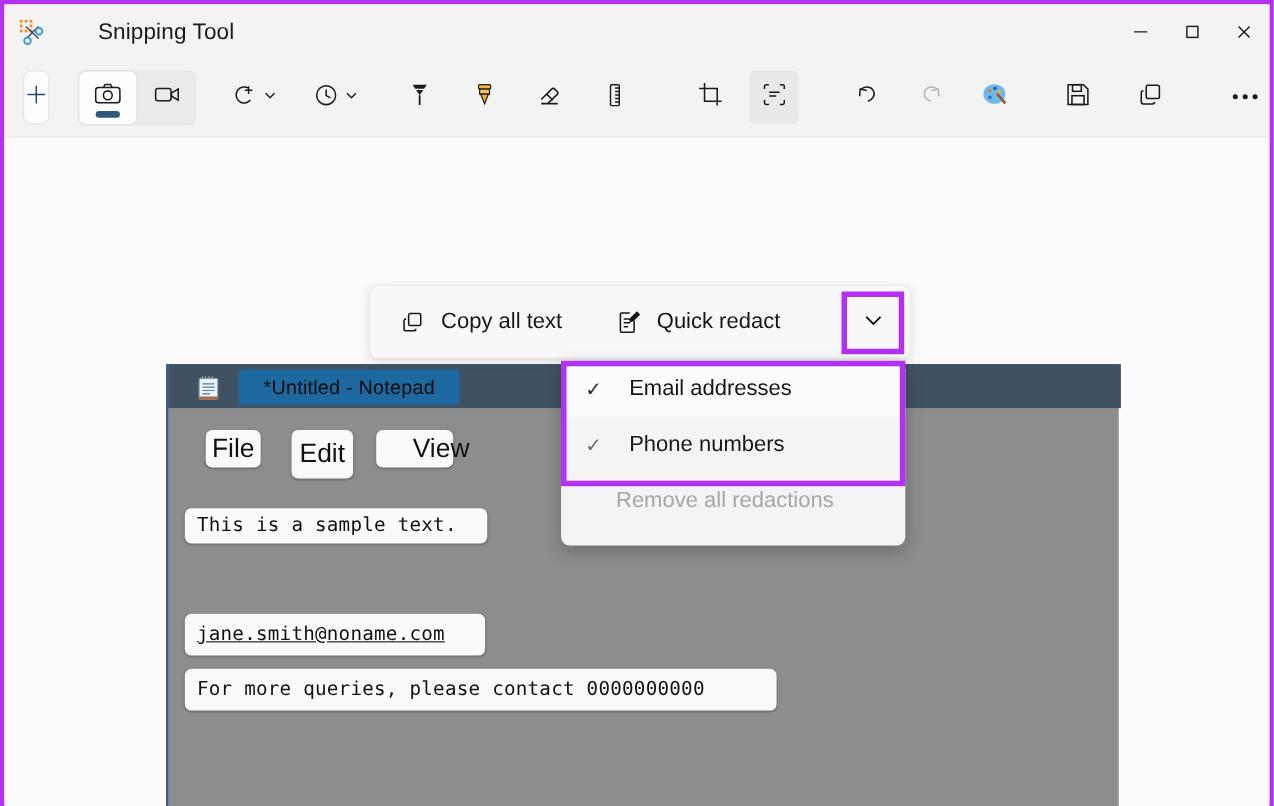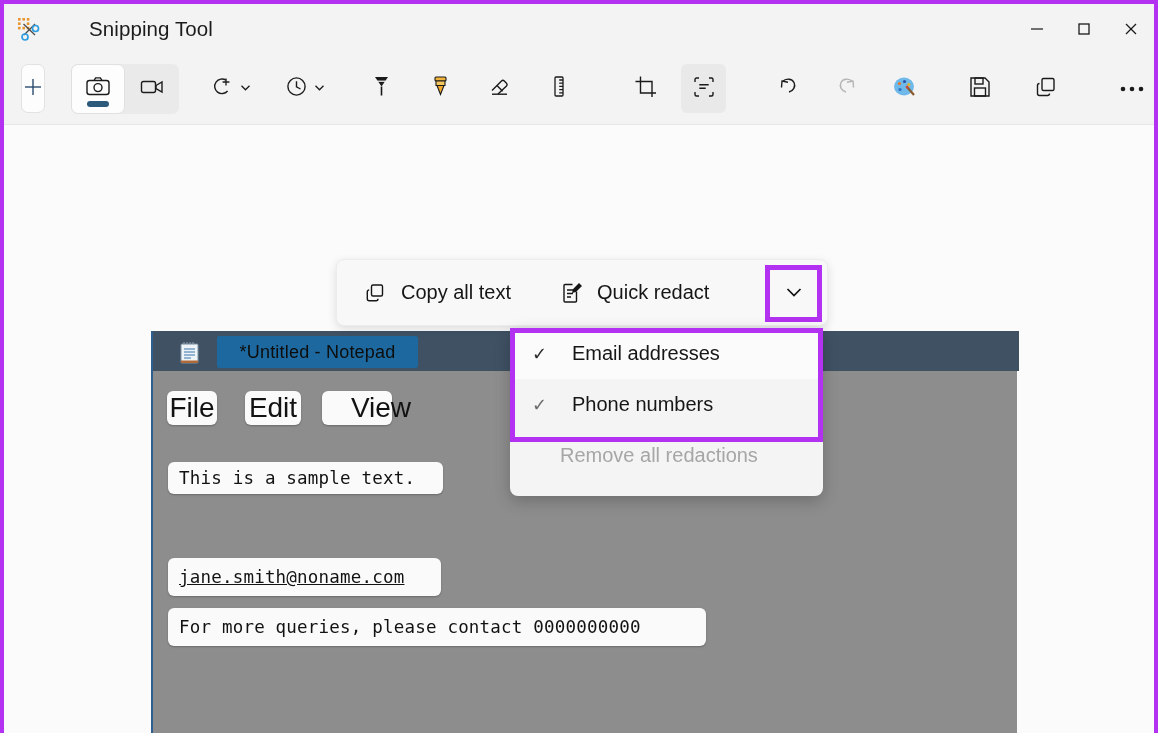--- a/index.html
+++ b/index.html
@@ -157,21 +157,22 @@
     background: #fafafa;
     border-radius: 6px;
     box-shadow: 0 1px 2px rgba(0,0,0,.25);
     display: flex;
     align-items: center;
     color: #121212;
   }
   .menu-chip {
     justify-content: center;
     font-family: "Liberation Sans", sans-serif;
-    font-size: 28px;
+    font-size: 24px;
+    margin-left: 20px;
   }
   .mono-box {
     font-family: "DejaVu Sans Mono", monospace;
     font-size: 17.5px;
     padding-left: 11px;
     letter-spacing: .2px;
     white-space: pre;
     line-height: 26px;
   }
 
@@ -491,21 +492,21 @@
             <line x1="11" y1="1" x2="11" y2="4"></line>
               <line x1="14" y1="1" x2="14" y2="4"></line>
           </g>
         </svg>
       </div>
     </div>
 
     <div id="np-title-hl">*Untitled - Notepad</div>
 
     <div class="ocr-box menu-chip" style="left:163px; top:266px; width:50px; height:34px;">File</div>
-    <div class="ocr-box menu-chip" style="left:241px; top:266px; width:56px; height:34px;">Edit</div>
+    <div class="ocr-box menu-chip" style="left:241px; top:266px; width:56px; height:44px;">Edit</div>
     <div class="ocr-box menu-chip" style="left:318px; top:266px; width:70px; height:34px;padding-left:48px;">View</div>
 
     <div class="ocr-box mono-box" style="left:164px; top:337px; width:275px; height:32px;">This is a sample text.</div>
     <div class="ocr-box mono-box" style="left:164px; top:433px; width:273px; height:38px;text-decoration:underline;">jane.smith@noname.com</div>
     <div class="ocr-box mono-box" style="left:164px; top:483px; width:538px; height:38px;">For more queries, please contact 0000000000</div>
 
     <div id="flyout">
       <div class="fly-item" style="padding-left:26px;">
         <span class="fi-ico">
           <svg width="24" height="24" viewBox="0 0 24 24" fill="none" stroke="#161616" stroke-width="1.4">

